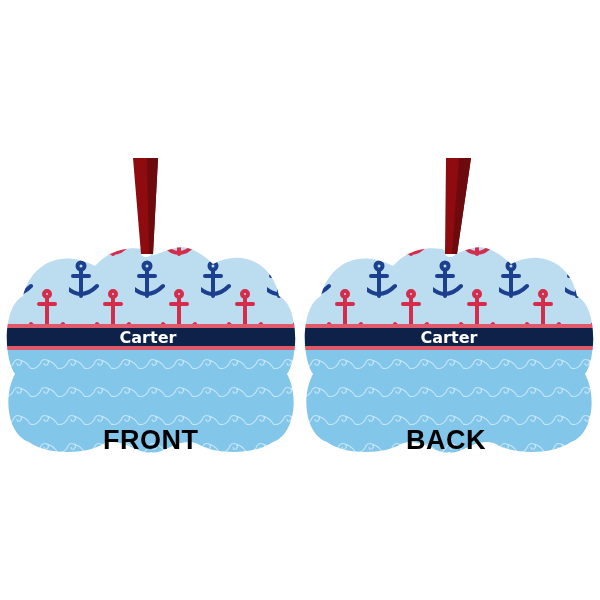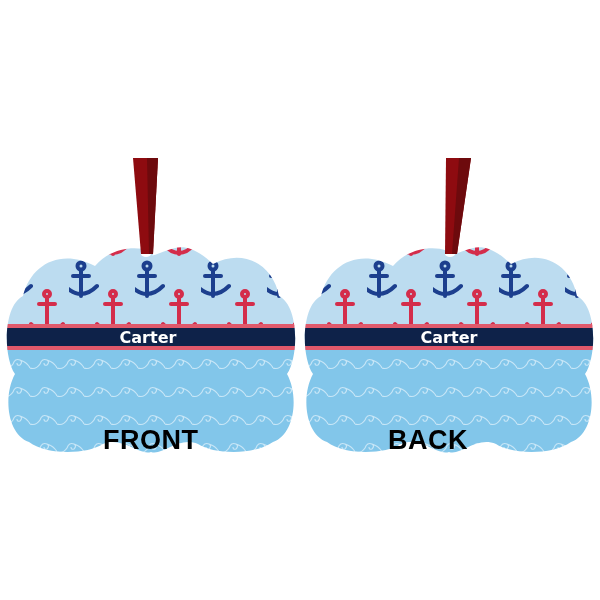--- a/index.html
+++ b/index.html
@@ -3,21 +3,21 @@
   <meta charset="utf-8">
   <style>
     html, body { margin: 0; padding: 0; background: #ffffff; }
     body { width: 600px; height: 600px; position: relative; overflow: hidden; font-family: "Liberation Sans", sans-serif; }
     .ornament { position: absolute; top: 156px; width: 296px; height: 300px; }
     .ornament.front { left: 3px; }
     .ornament.back { left: 301px; }
     .ornament svg { position: absolute; left: 0; top: 0; width: 296px; height: 300px; }
     .caption { position: absolute; top: 425px; font-weight: bold; font-size: 27px; color: #000; letter-spacing: 0.5px; }
     .caption.front { left: 103px; }
-    .caption.back { left: 388px; }
+    .caption.back { left: 406px; }
   </style>
 </head>
 <body>
 
 <svg width="0" height="0" style="position:absolute">
   <defs>
     <clipPath id="orn-clip" clipPathUnits="userSpaceOnUse">
       <path d="M20,140 C28,108 58,92 92,110 C118,80 160,96 148,100 C170,94 180,80 210,108 C240,92 270,108 276,140 C296,150 296,200 284,218 C296,240 292,278 270,286 C250,300 210,298 195,288 C175,280 160,300 148,296 C136,300 120,280 100,288 C85,298 45,300 26,286 C4,278 0,240 12,218 C0,200 0,150 20,140 Z"></path>
     </clipPath>
     <pattern id="anchors" x="0" y="0" width="66" height="80" patternUnits="userSpaceOnUse">

